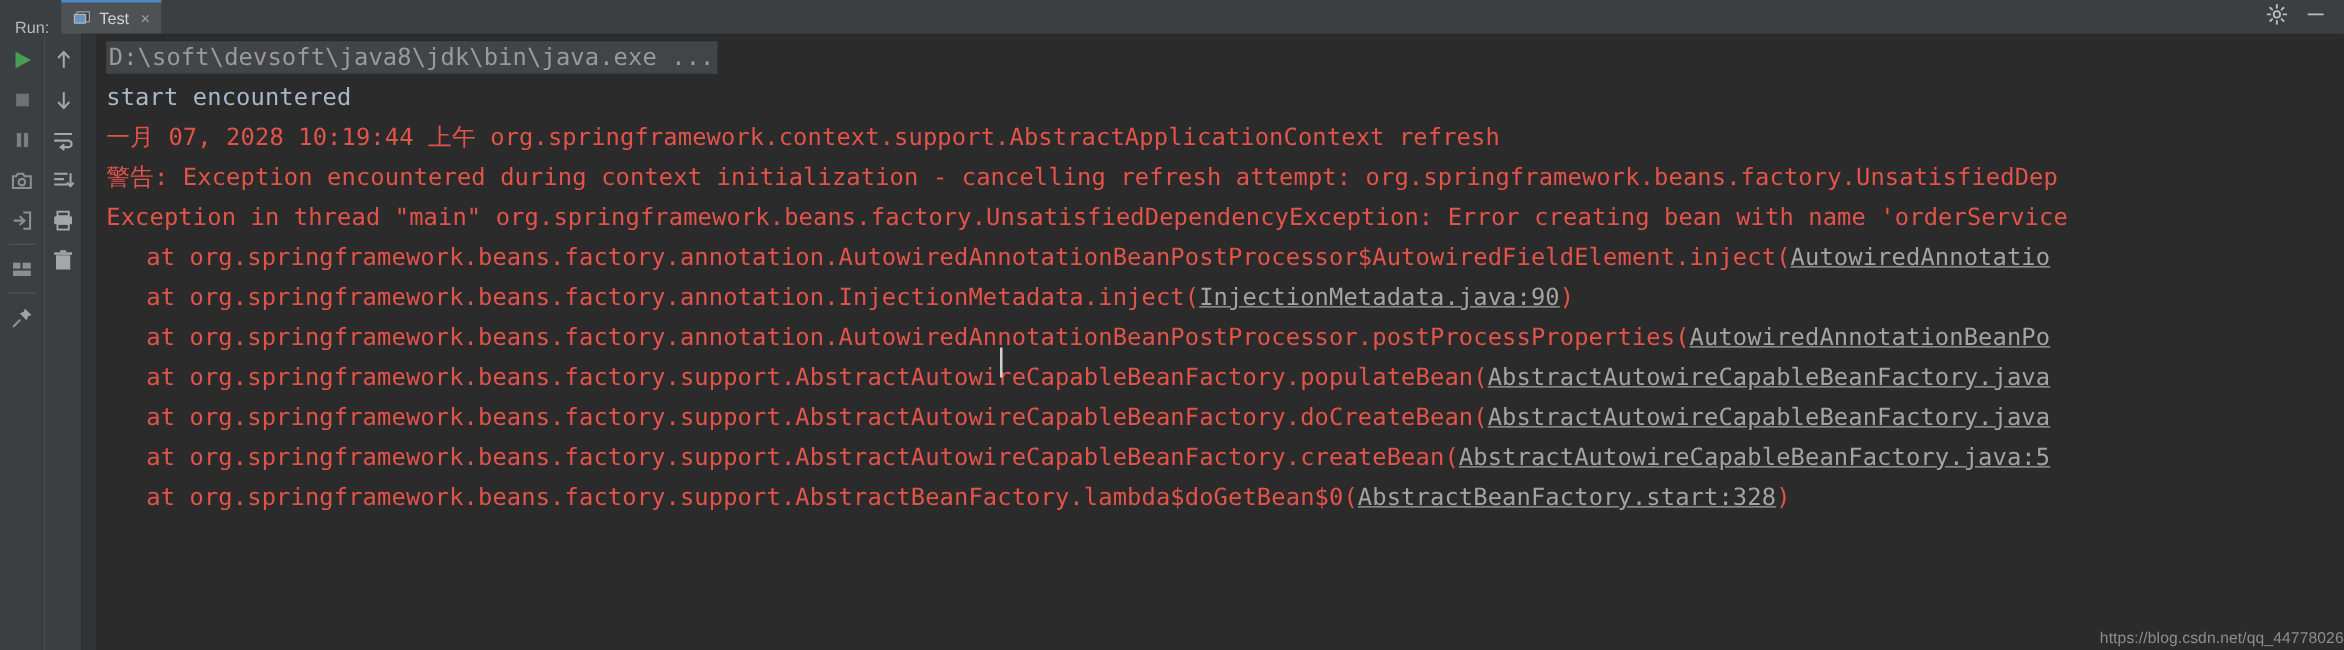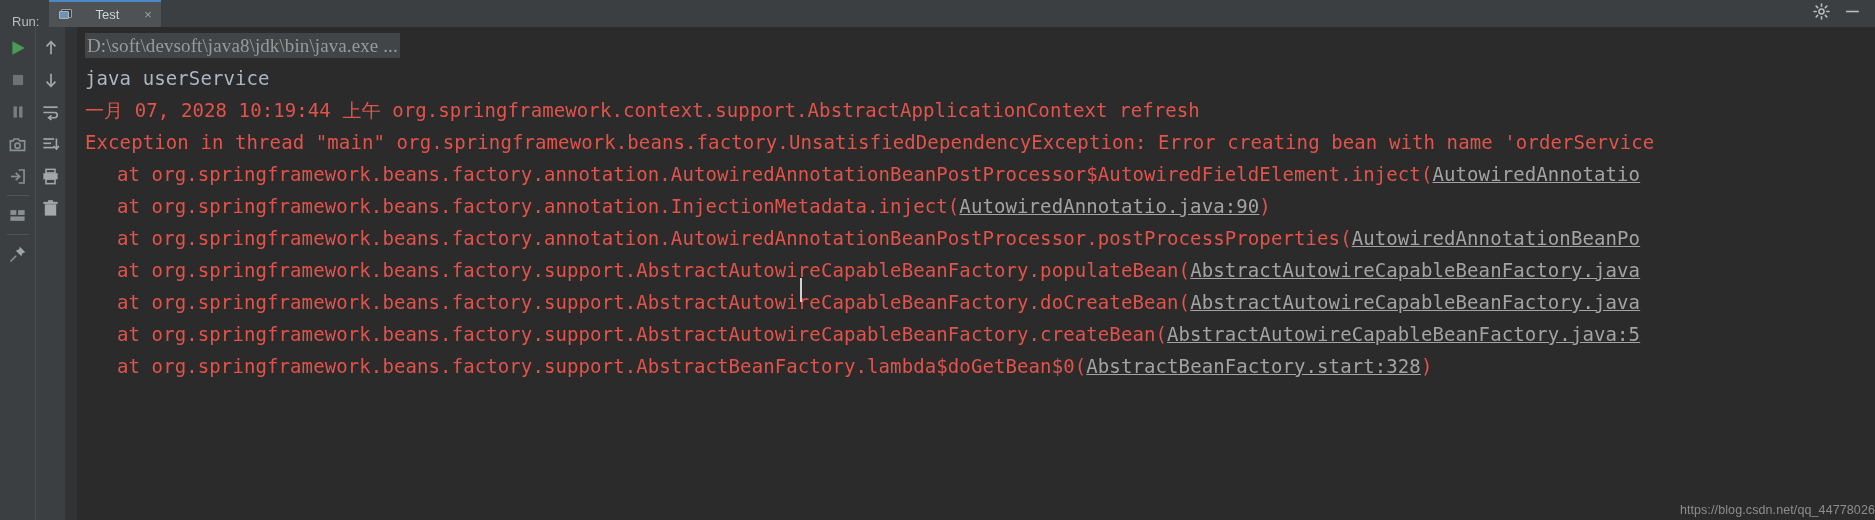--- a/index.html
+++ b/index.html
@@ -20,21 +20,21 @@
   }
   .run-label {
     display: flex; align-items: center;
     padding: 16px 10px 0 12px;
     color: #bbbbbb;
     font-family: "Liberation Sans", sans-serif;
     font-size: 13px;
     background: #3c3f41;
   }
   .tab {
-    display: flex; align-items: center; gap: 22px;
+    display: flex; align-items: center; gap: 6px;
     padding: 0 9px 0 10px;
     background: #4e5254;
     border-top: 2px solid #4a88c7;
     color: #cdd2d4;
     font-family: "Liberation Sans", sans-serif;
     font-size: 13px;
     position: relative;
   }
   .tab .tab-icon { width: 14px; height: 13px; position: relative; display:inline-block; }
   .tab .tab-icon .outer {
@@ -88,21 +88,21 @@
   }
   .line {
     height: 32px;
     line-height: 32px;
     font-size: 19px;
     letter-spacing: 0.1px;
     white-space: pre;
     padding-left: 20px;
     color: #a9b7c6;
   }
-  .line.cmd { color: #9a9a9a; font-family: Liberation Serif, serif; }
+  .line.cmd { color: #9a9a9a; }
   .line.cmd .hl { background: #414547; padding: 2px 2px; }
   .line.out { color: #a9b7c6; }
   .line.err { color: #e2534a; }
   .line.trace { color: #e2534a; padding-left: 52px; }
   .link { color: #a3a3a3; text-decoration: underline; }
 
   .caret {
     position: absolute;
     width: 1.5px; height: 24px;
     background: #d0d0d0;
@@ -258,27 +258,28 @@
           <rect x="6" y="1" width="4" height="1.5" fill="#a2a7aa"></rect>
         </svg>
       </div>
     </div>
 
     <div class="console">
       <div class="fold-strip"></div>
 
       <div class="line cmd"><span class="hl">D:\soft\devsoft\java8\jdk\bin\java.exe ...</span></div>
 
-      <div class="line out">java userService</div>
+      <div class="line out">start encountered</div>
 
       <div class="line err">一月 07, 2028 10:19:44 上午 org.springframework.context.support.AbstractApplicationContext refresh</div>
+      <div class="line err">警告: Exception encountered during context initialization - cancelling refresh attempt: org.springframework.beans.factory.UnsatisfiedDep</div>
       <div class="line err">Exception in thread "main" org.springframework.beans.factory.UnsatisfiedDependencyException: Error creating bean with name 'orderService</div>
 
       <div class="line trace"><span>at org.springframework.beans.factory.annotation.AutowiredAnnotationBeanPostProcessor$AutowiredFieldElement.inject(</span><span class="link">AutowiredAnnotatio</span><span></span></div>
-      <div class="line trace"><span>at org.springframework.beans.factory.annotation.InjectionMetadata.inject(</span><span class="link">AutowiredAnnotatio.java:90</span><span>)</span></div>
+      <div class="line trace"><span>at org.springframework.beans.factory.annotation.InjectionMetadata.inject(</span><span class="link">InjectionMetadata.java:90</span><span>)</span></div>
       <div class="line trace"><span>at org.springframework.beans.factory.annotation.AutowiredAnnotationBeanPostProcessor.postProcessProperties(</span><span class="link">AutowiredAnnotationBeanPo</span><span></span></div>
       <div class="line trace"><span>at org.springframework.beans.factory.support.AbstractAutowireCapableBeanFactory.populateBean(</span><span class="link">AbstractAutowireCapableBeanFactory.java</span><span></span></div>
       <div class="line trace"><span>at org.springframework.beans.factory.support.AbstractAutowireCapableBeanFactory.doCreateBean(</span><span class="link">AbstractAutowireCapableBeanFactory.java</span><span></span></div>
       <div class="line trace"><span>at org.springframework.beans.factory.support.AbstractAutowireCapableBeanFactory.createBean(</span><span class="link">AbstractAutowireCapableBeanFactory.java:5</span><span></span></div>
       <div class="line trace"><span>at org.springframework.beans.factory.support.AbstractBeanFactory.lambda$doGetBean$0(</span><span class="link">AbstractBeanFactory.start:328</span><span>)</span></div>
 
       <div class="caret" style="left:735px; top:251px;"></div>
 
       <div class="watermark">https://blog.csdn.net/qq_44778026</div>
     </div>

